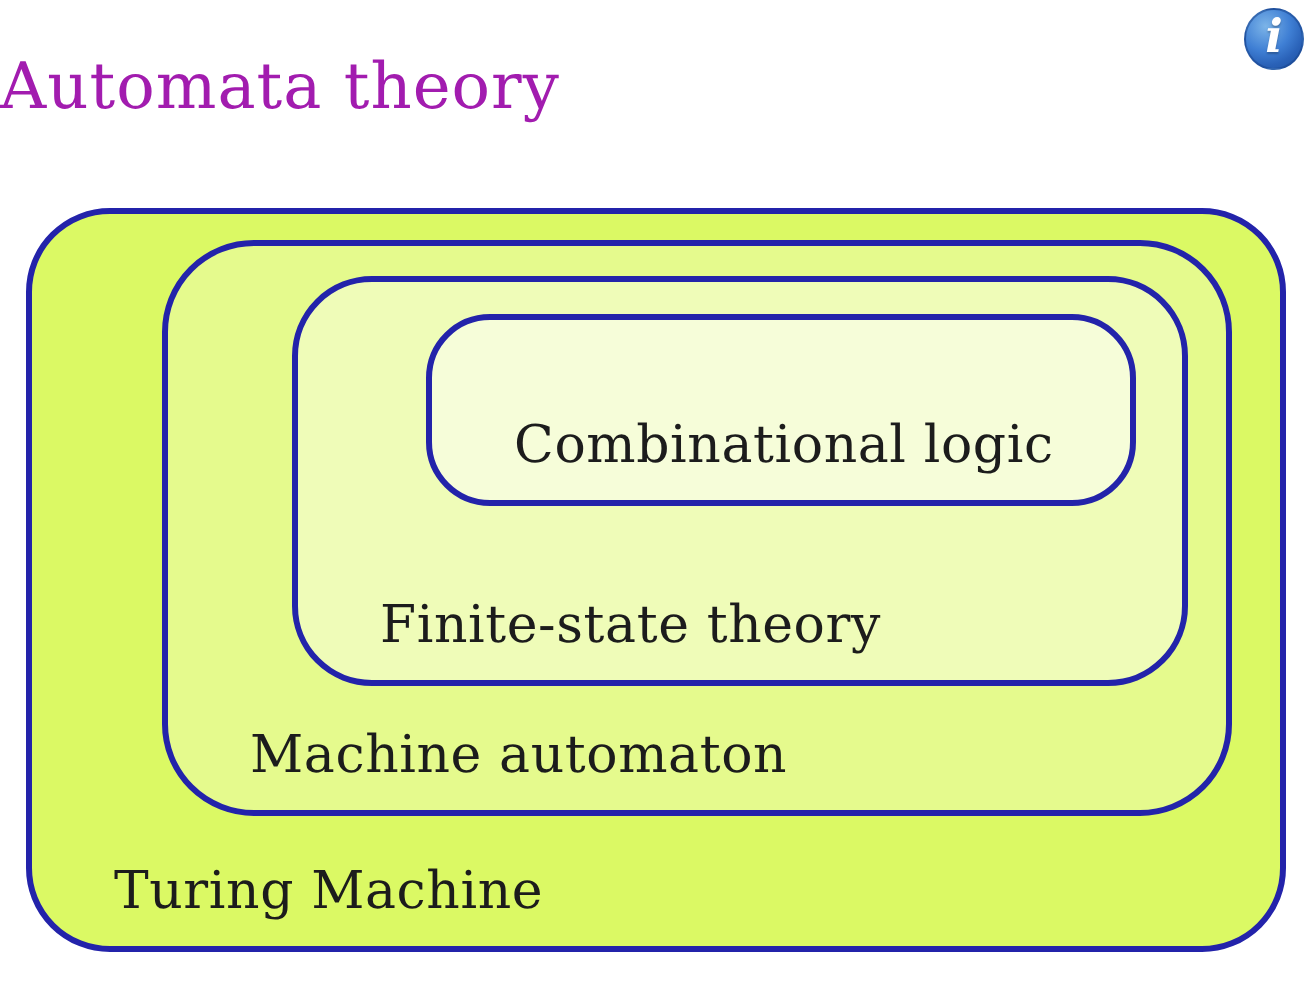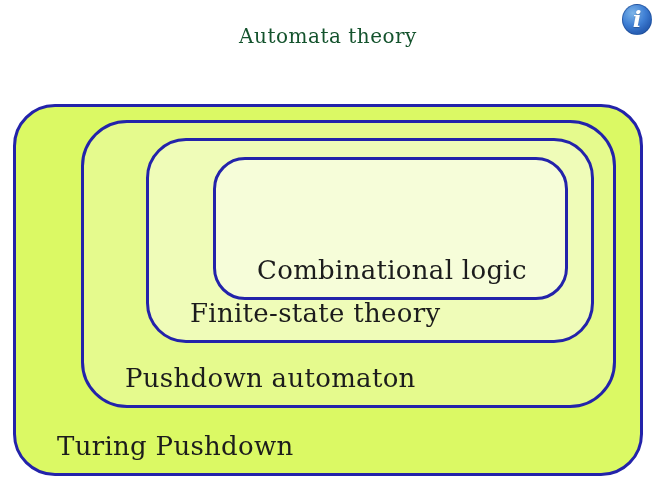--- a/index.html
+++ b/index.html
@@ -6,23 +6,23 @@
   .stage{
     position:relative;
     width:656px;height:492px;
     background:#ffffff;
     font-family:"DejaVu Serif","Liberation Serif",serif;
     overflow:hidden;
   }
   .page-title{
     position:absolute;
     left:0;right:0;top:24px;
-    text-align:center;
-    font-size:20px;
-    color:#14532d;
+    text-align:left;
+    font-size:32px;
+    color:#a21caf;
     letter-spacing:0.5px;
   }
   .info-btn{
     position:absolute;
     left:622px;top:4px;
     width:30px;height:31px;
     border-radius:50%;
     background:radial-gradient(circle at 35% 28%, #7cb4e8 0%, #3f7fd4 45%, #2a62b8 70%, #1d4f9e 100%);
     border:1px solid rgba(25,70,140,0.55);
     box-sizing:border-box;
@@ -40,21 +40,21 @@
     text-shadow:0 1px 1px rgba(0,0,0,0.25);
   }
   .box{
     position:absolute;
     box-sizing:border-box;
     border:3px solid #2323aa;
   }
   .box-0{left:13px;top:104px;width:630px;height:372px;border-radius:42px;}
   .box-1{left:65px;top:13px;width:535px;height:288px;border-radius:46px;}
   .box-2{left:62px;top:15px;width:448px;height:205px;border-radius:40px;}
-  .box-3{left:64px;top:16px;width:355px;height:143px;border-radius:32px;}
+  .box-3{left:64px;top:16px;width:355px;height:96px;border-radius:32px;}
   .ring-label{
     position:absolute;
     left:41px;bottom:12px;
     font-size:26px;
     line-height:30px;
     color:#1c1c1c;
     white-space:nowrap;
     letter-spacing:0.3px;
   }
 </style>
@@ -63,24 +63,24 @@
 
 <div class="stage">
 
   <div class="page-title">Automata theory</div>
 
   <div class="info-btn">
     <span class="glyph">i</span>
   </div>
 
   <div class="box box-0" style="background-color: rgb(219, 249, 100); border-color: rgb(35, 35, 170);">
-    <span class="ring-label">Turing Pushdown</span>
+    <span class="ring-label">Turing Machine</span>
 
     <div class="box box-1" style="background-color: rgb(229, 250, 141); border-color: rgb(35, 35, 170);">
-      <span class="ring-label">Pushdown automaton</span>
+      <span class="ring-label">Machine automaton</span>
 
       <div class="box box-2" style="background-color: rgb(239, 252, 184); border-color: rgb(35, 35, 170);">
         <span class="ring-label">Finite-state theory</span>
 
         <div class="box box-3" style="background-color: rgb(246, 253, 217); border-color: rgb(35, 35, 170);">
           <span class="ring-label">Combinational logic</span>
         </div>
       </div>
     </div>
   </div>

